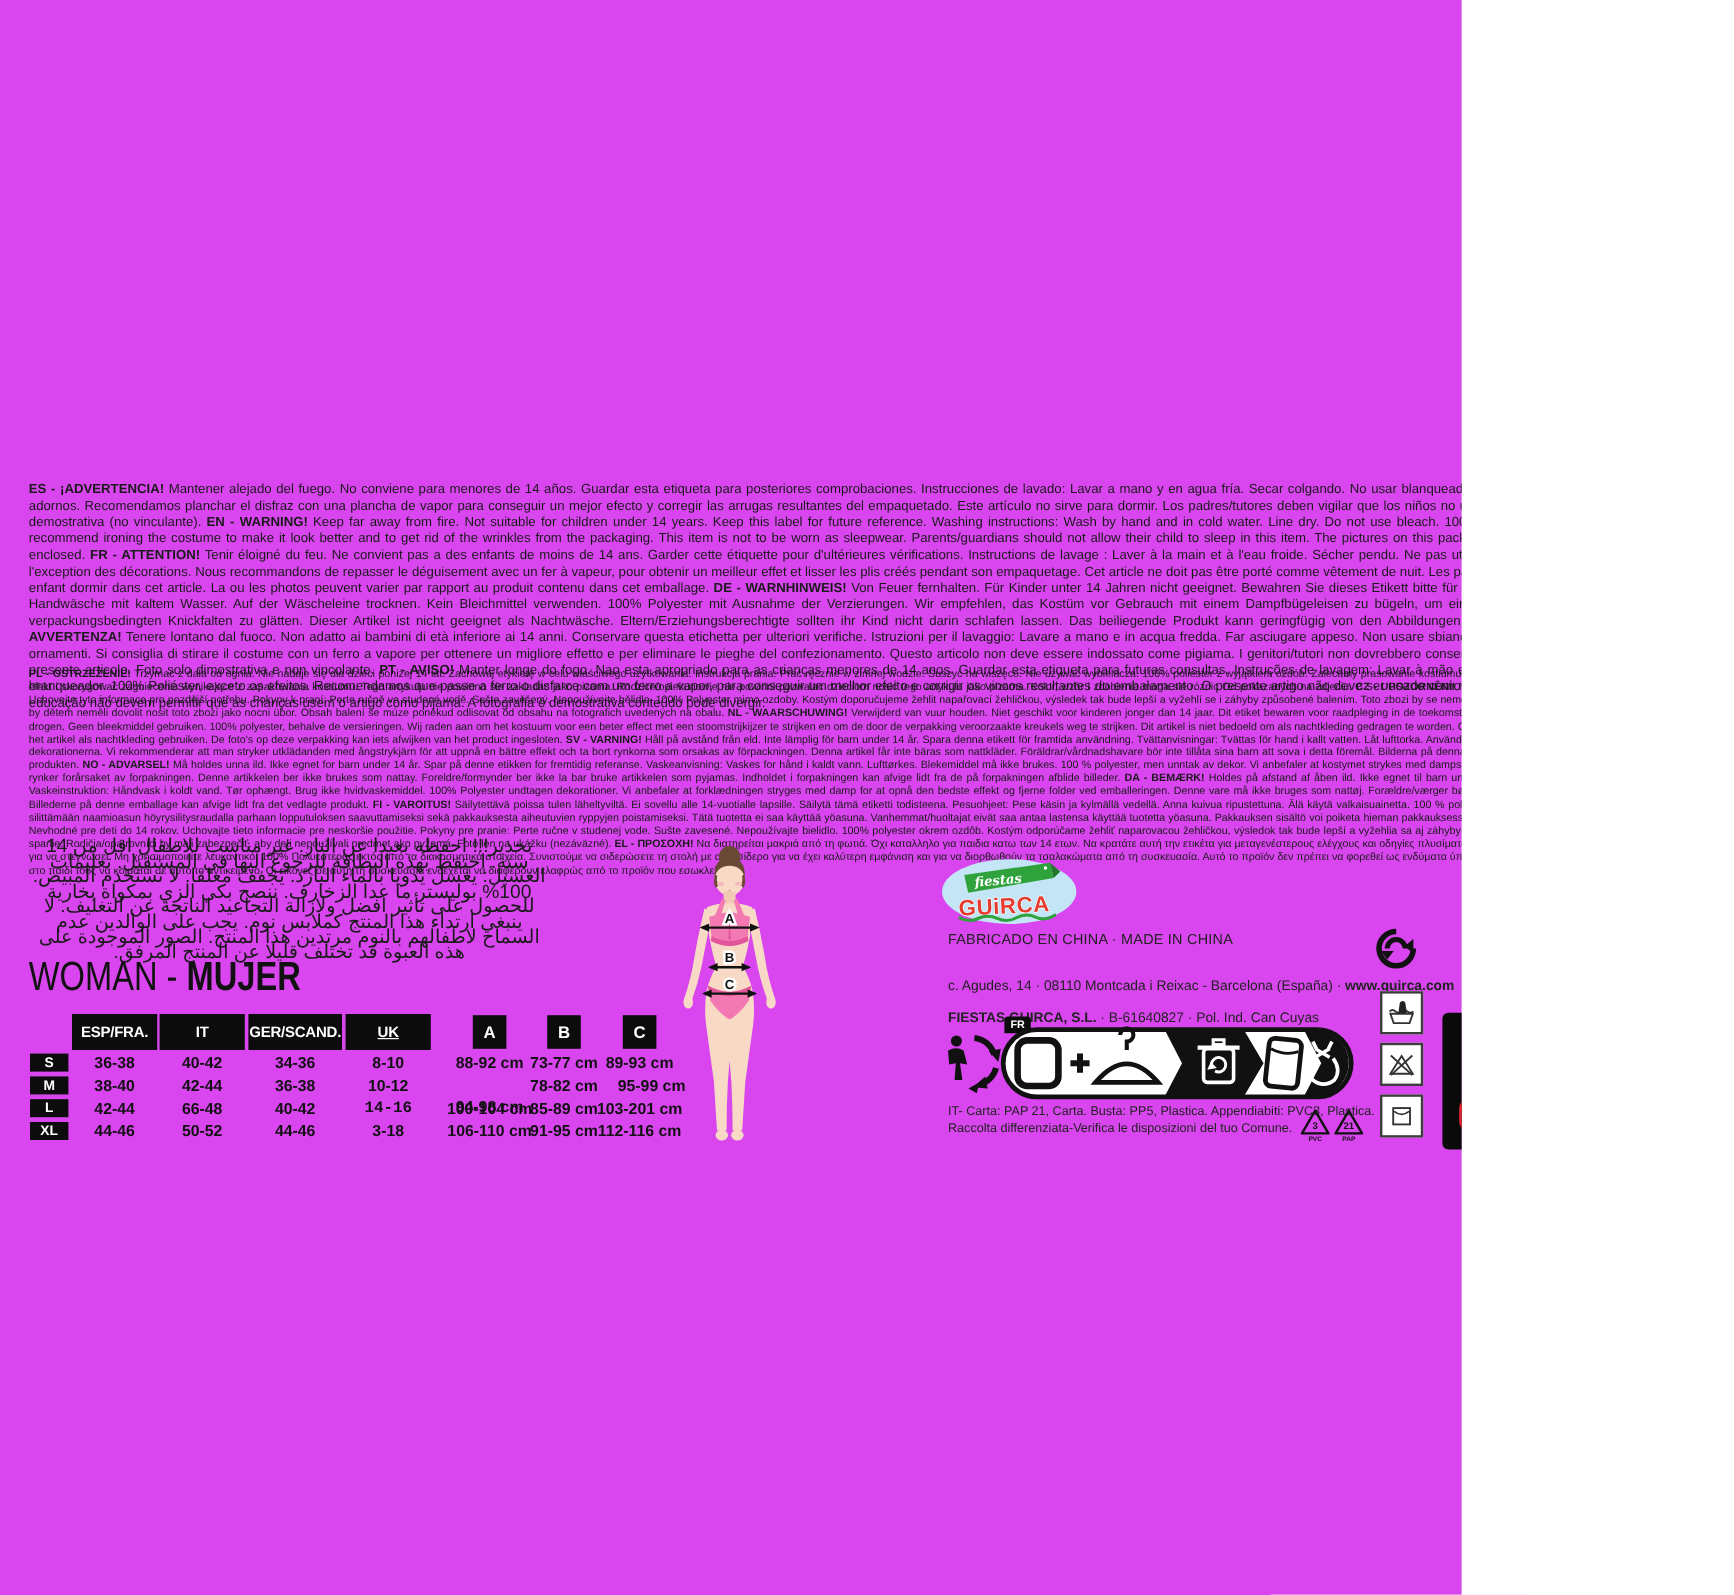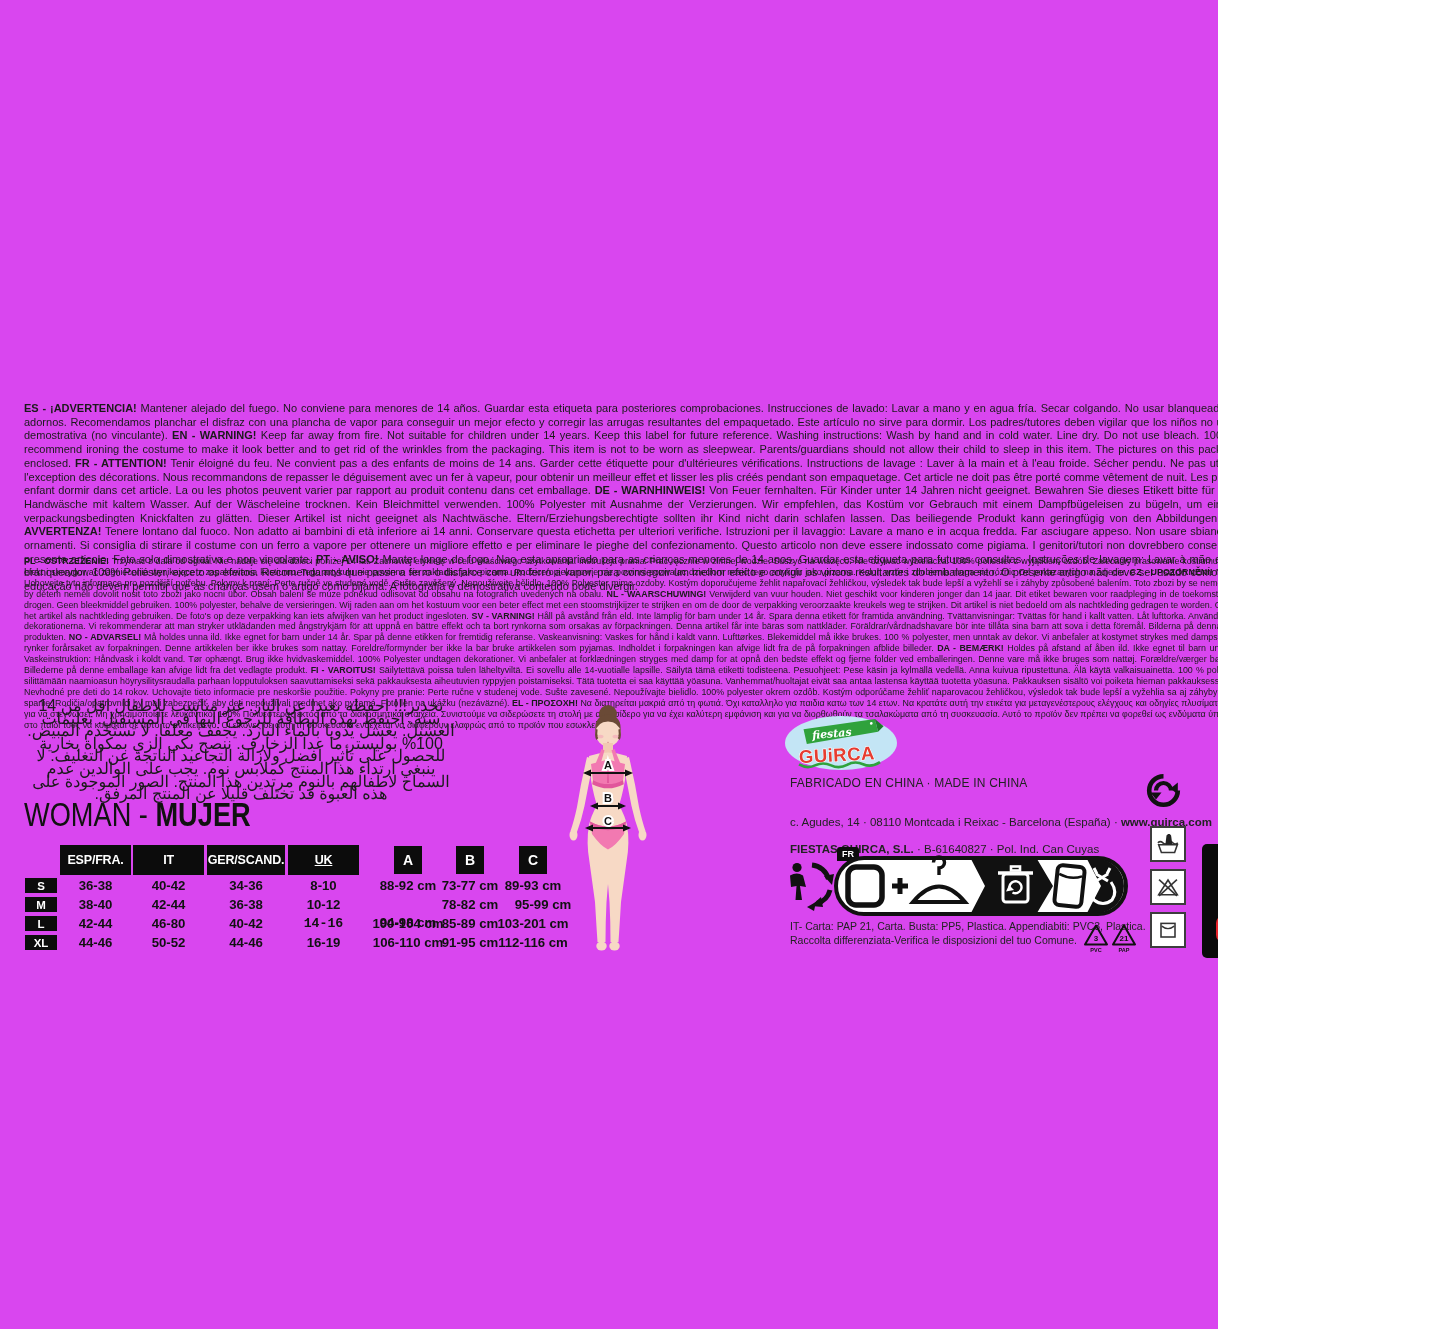--- a/index.html
+++ b/index.html
@@ -95,31 +95,31 @@
       <div class="sbox" style="top: 52px;">M</div>
       <div class="cell" style="top: 52px; left: 35px; width: 71px;">38-40</div>
       <div class="cell" style="top: 52px; left: 108px; width: 71px;">42-44</div>
       <div class="cell" style="top: 52px; left: 182px; width: 78px;">36-38</div>
       <div class="cell" style="top: 52px; left: 263px; width: 71px;">10-12</div>
       <div class="cell" style="top: 52px; left: 348px; width: 70px; margin-top: 18px;">94-98 cm</div>
       <div class="cell" style="top: 52px; left: 410px; width: 70px;">78-82 cm</div>
       <div class="cell" style="top: 52px; left: 483px; width: 70px;">95-99 cm</div>
       <div class="sbox" style="top: 71px;">L</div>
       <div class="cell" style="top: 71px; left: 35px; width: 71px;">42-44</div>
-      <div class="cell" style="top: 71px; left: 108px; width: 71px;">46-80</div>
+      <div class="cell" style="top: 71px; left: 108px; width: 71px;">66-48</div>
       <div class="cell" style="top: 71px; left: 182px; width: 78px;">40-42</div>
       <div class="cell" style="top: 71px; left: 263px; width: 71px; font-family: Liberation Mono, monospace;">14-16</div>
       <div class="cell" style="top: 71px; left: 348px; width: 70px;">100-104 cm</div>
       <div class="cell" style="top: 71px; left: 410px; width: 70px;">85-89 cm</div>
       <div class="cell" style="top: 71px; left: 473px; width: 70px;">103-201 cm</div>
       <div class="sbox" style="top: 90px;">XL</div>
       <div class="cell" style="top: 90px; left: 35px; width: 71px;">44-46</div>
       <div class="cell" style="top: 90px; left: 108px; width: 71px;">50-52</div>
       <div class="cell" style="top: 90px; left: 182px; width: 78px;">44-46</div>
-      <div class="cell" style="top: 90px; left: 263px; width: 71px;">16-19</div>
+      <div class="cell" style="top: 90px; left: 263px; width: 71px;">3-18</div>
       <div class="cell" style="top: 90px; left: 348px; width: 70px;">106-110 cm</div>
       <div class="cell" style="top: 90px; left: 410px; width: 70px;">91-95 cm</div>
       <div class="cell" style="top: 90px; left: 473px; width: 70px;">112-116 cm</div>
     </div>
 
   <div class="abs" id="figure-wrap">
     <svg width="138" height="255" viewBox="0 0 138 255">
       <ellipse cx="55" cy="12" rx="9" ry="9" fill="#6a4a36"></ellipse>
       <ellipse cx="55" cy="30" rx="12.5" ry="14.5" fill="#f7d9c5"></ellipse>
       <path d="M42.5,30 Q41,13 55,12.5 Q69,13 67.5,30 Q66,20 55,19.5 Q44,20 42.5,30 Z" fill="#6a4a36"></path>

